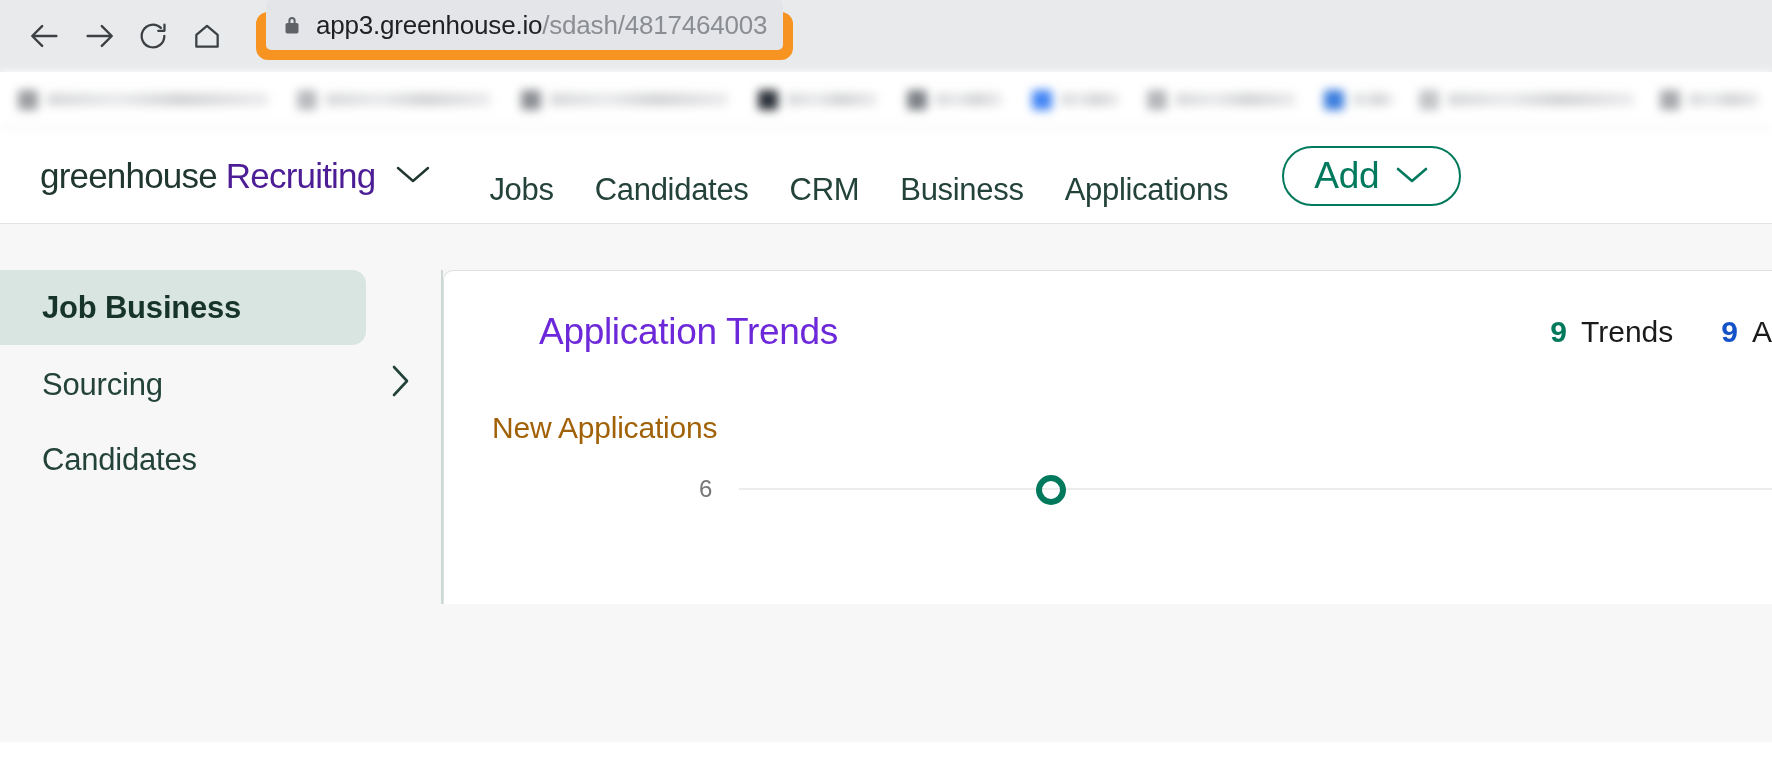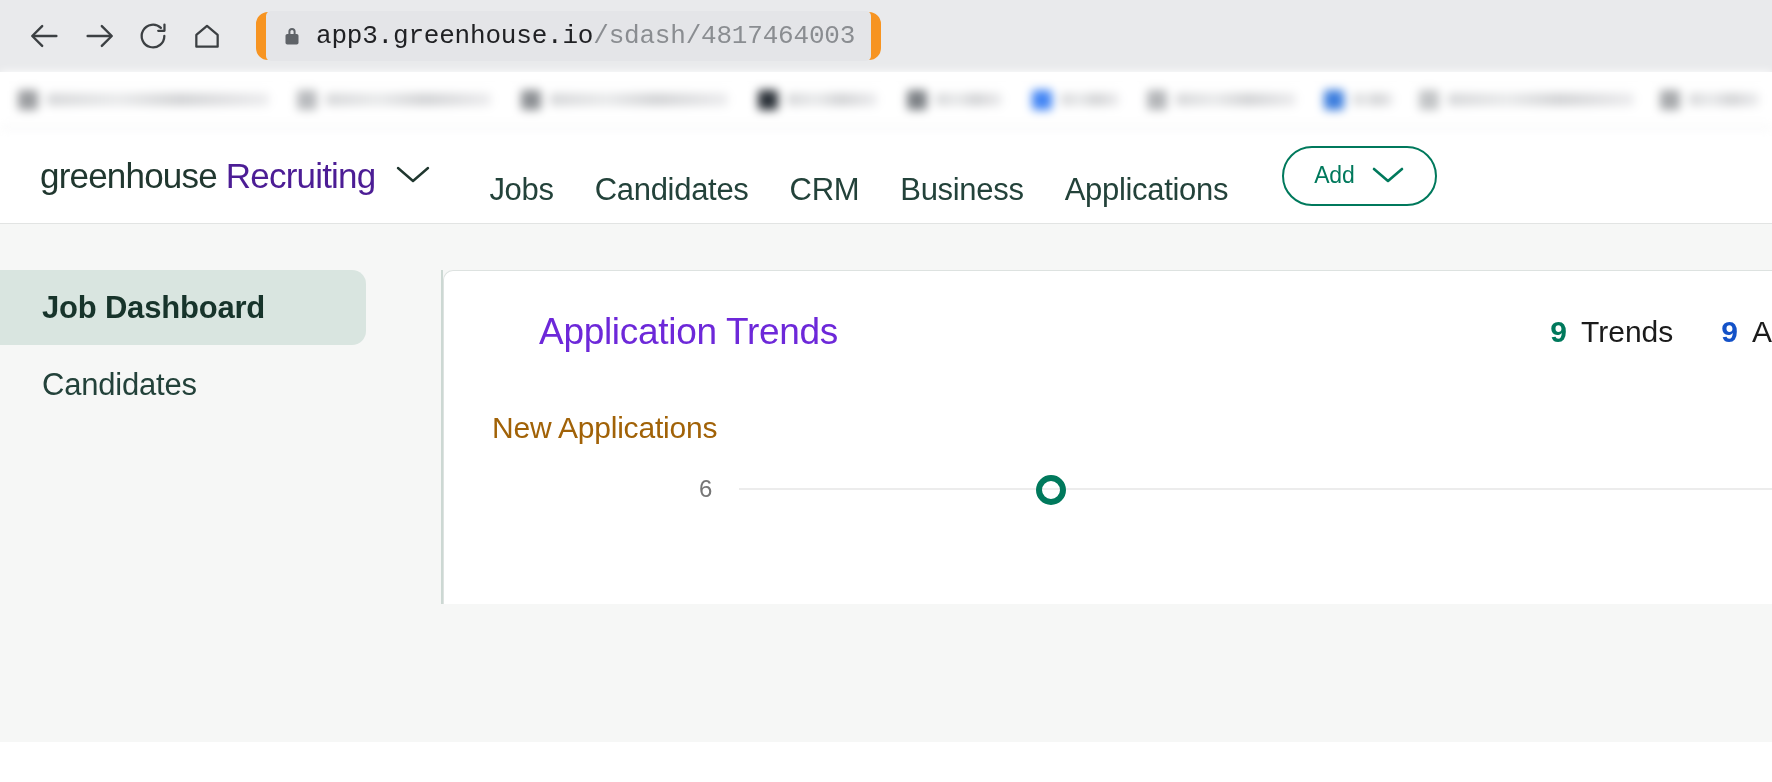--- a/index.html
+++ b/index.html
@@ -40,22 +40,21 @@
   .omnibox-wrap {
     position: relative;
     margin-left: 22px;
     border: 5px solid #f79421;
     border-radius: 12px;
     padding: 5px;
     background: #f79421;
     box-sizing: border-box;
     height: 48px;
     display: flex;
-    align-items: center;
-    font-family: Liberation Mono, monospace;
+    align-items: flex-end;
   }
   .omnibox {
     background: #e4e5e8;
     border-radius: 5px;
     height: 50px;
     min-width: 495px;
     display: flex;
     align-items: center;
     padding: 0 16px 0 18px;
     box-sizing: border-box;
@@ -152,21 +151,21 @@
     border-radius: 40px;
     height: 60px;
     padding: 0 30px;
     display: flex;
     align-items: center;
     gap: 16px;
     background: #ffffff;
     box-sizing: border-box;
   }
   .add-btn .add-label {
-    font-size: 23px;
+    font-size: 37px;
     color: #00795c;
     letter-spacing: -0.2px;
   }
 
   
   .page {
     position: relative;
     background: #f6f7f6;
     height: 518px;
     box-sizing: border-box;
@@ -412,23 +411,29 @@
         </svg>
     </span>
   </div>
 </div>
 
 <div class="page">
 
   <div class="content-row">
     <div class="sidebar" id="sidebar">
         <div class="side-item active">
-          <span>Job Dashboard</span>
+          <span>Job Business</span>
         </div>
         <div class="side-gap"></div>
+        <div class="side-item">
+          <span>Sourcing</span>
+          <span class="chev-right"><svg width="22" height="34" viewBox="0 0 22 34" fill="none" stroke="currentColor" stroke-width="2.6" stroke-linecap="round" stroke-linejoin="round">
+              <polyline points="5,3 18,17 5,31"></polyline>
+            </svg></span>
+        </div>
         <div class="side-item">
           <span>Candidates</span>
         </div>
       </div>
 
     <div class="main-col">
       <div class="card">
         <div class="card-head">
           <div class="card-title">Application Trends</div>
           <div class="card-stats" id="card-stats">

